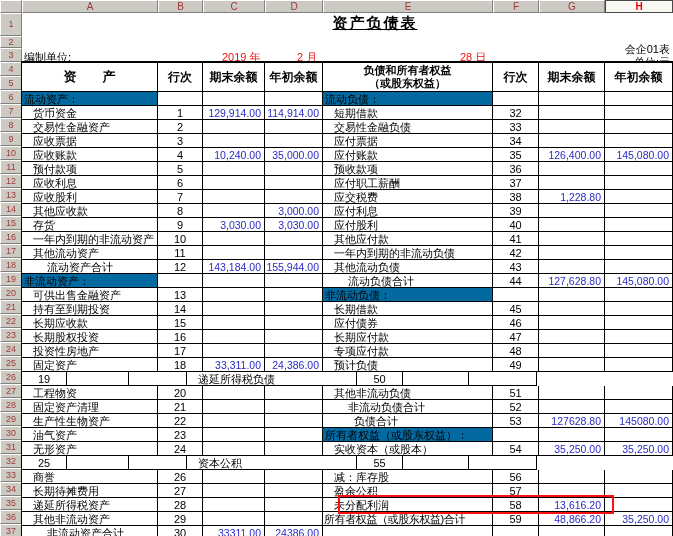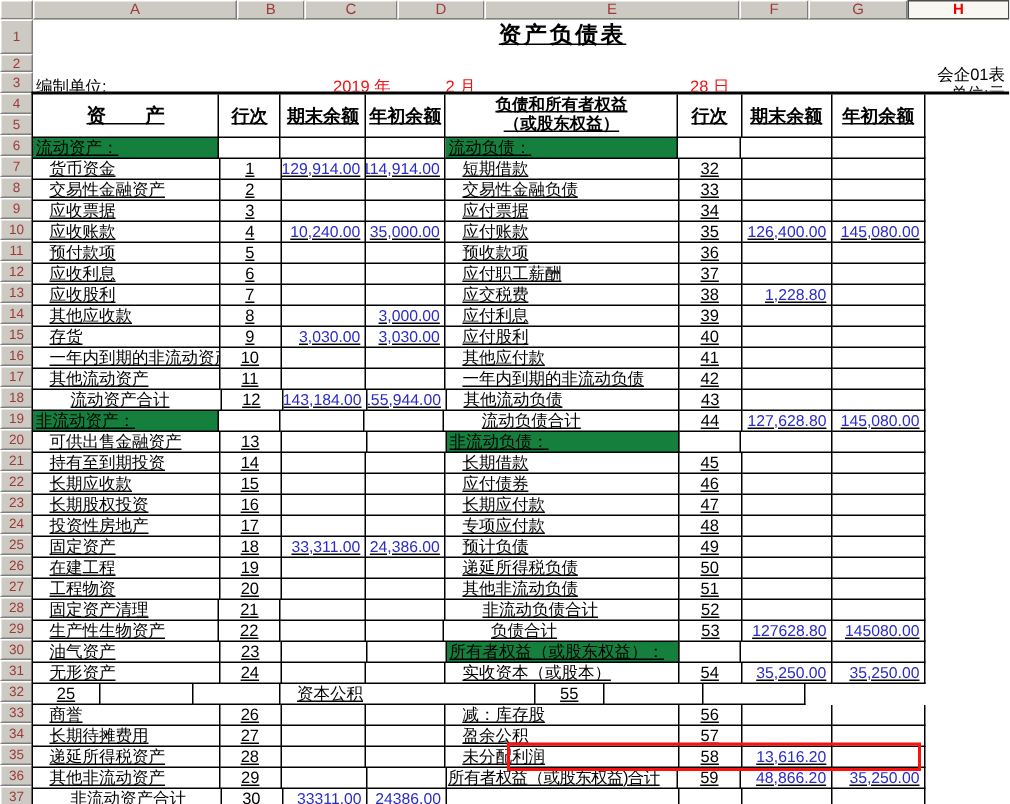--- a/index.html
+++ b/index.html
@@ -25,30 +25,30 @@
   
   .freetext { position:absolute; font-size:11px; color:#000; white-space:nowrap; }
   #title { position:absolute; left:290px; top:14px; width:170px; text-align:center;
     font-size:15px; font-weight:bold; text-decoration:underline; letter-spacing:2px; }
   .reddate { color:#ee1111; }
   #formcode,#unit { position:absolute; right:3px; text-align:right; font-size:11px; }
   #formcode { top:42px; } #unit { top:55px; }
   
   #tablewrap { position:absolute; left:21px; top:61px; width:652px; height:478px;
     border-top:2px solid #000; border-left:1px solid #000; background:#fff; }
-  .trow { display:flex; width:595px; height:14px;text-decoration:underline; }
+  .trow { display:flex; width:651px; height:14px; }
   .trow.thead { height:29px; }
   .cell { border-right:1px solid #000; border-bottom:1px solid #000;
     font-size:11px; line-height:12px; overflow:hidden; white-space:nowrap;
     display:flex; align-items:center; }
   .w-a{width:136px}.w-b{width:45px}.w-c{width:62px}.w-d{width:58px}
   .w-e{width:170px}.w-f{width:46px}.w-g{width:66px}.w-h{width:68px}
   .lab { justify-content:flex-start; }
   .ind0{padding-left:2px}.ind1{padding-left:11px}.ind2{padding-left:25px}.ind3{padding-left:31px}
-  .sec { background:#15803d; }
+  .sec { background:#0369a1; }
   .num { justify-content:center; color:#000; }
   .val { justify-content:flex-end; padding-right:3px; color:#2a2ac8; font-size:10.5px; }
   .thead .cell { font-weight:bold; justify-content:center; font-size:12px; }
   .thead .twolines { flex-direction:column; font-size:11px; line-height:13px; }
   .tight { letter-spacing:-0.4px; padding-left:1px; }
   
   #hlbox { position:absolute; left:338px; top:495px; width:276px; height:19px;
     border:2px solid #ff1010; pointer-events:none; z-index:6; background:transparent; }
 </style>
 </head>
@@ -324,21 +324,20 @@
           <div class="cell w-a lab ind1">固定资产</div>
           <div class="cell w-b num">18</div>
           <div class="cell w-c val">33,311.00</div>
           <div class="cell w-d val">24,386.00</div>
           <div class="cell w-e lab ind1">预计负债</div>
           <div class="cell w-f num">49</div>
           <div class="cell w-g val"></div>
           <div class="cell w-h val"></div>
         </div>
         <div class="trow">
-          <div class="cell w-a lab ind1">在建工程</div>
           <div class="cell w-b num">19</div>
           <div class="cell w-c val"></div>
           <div class="cell w-d val"></div>
           <div class="cell w-e lab ind1">递延所得税负债</div>
           <div class="cell w-f num">50</div>
           <div class="cell w-g val"></div>
           <div class="cell w-h val"></div>
         </div>
         <div class="trow">
           <div class="cell w-a lab ind1">工程物资</div>

